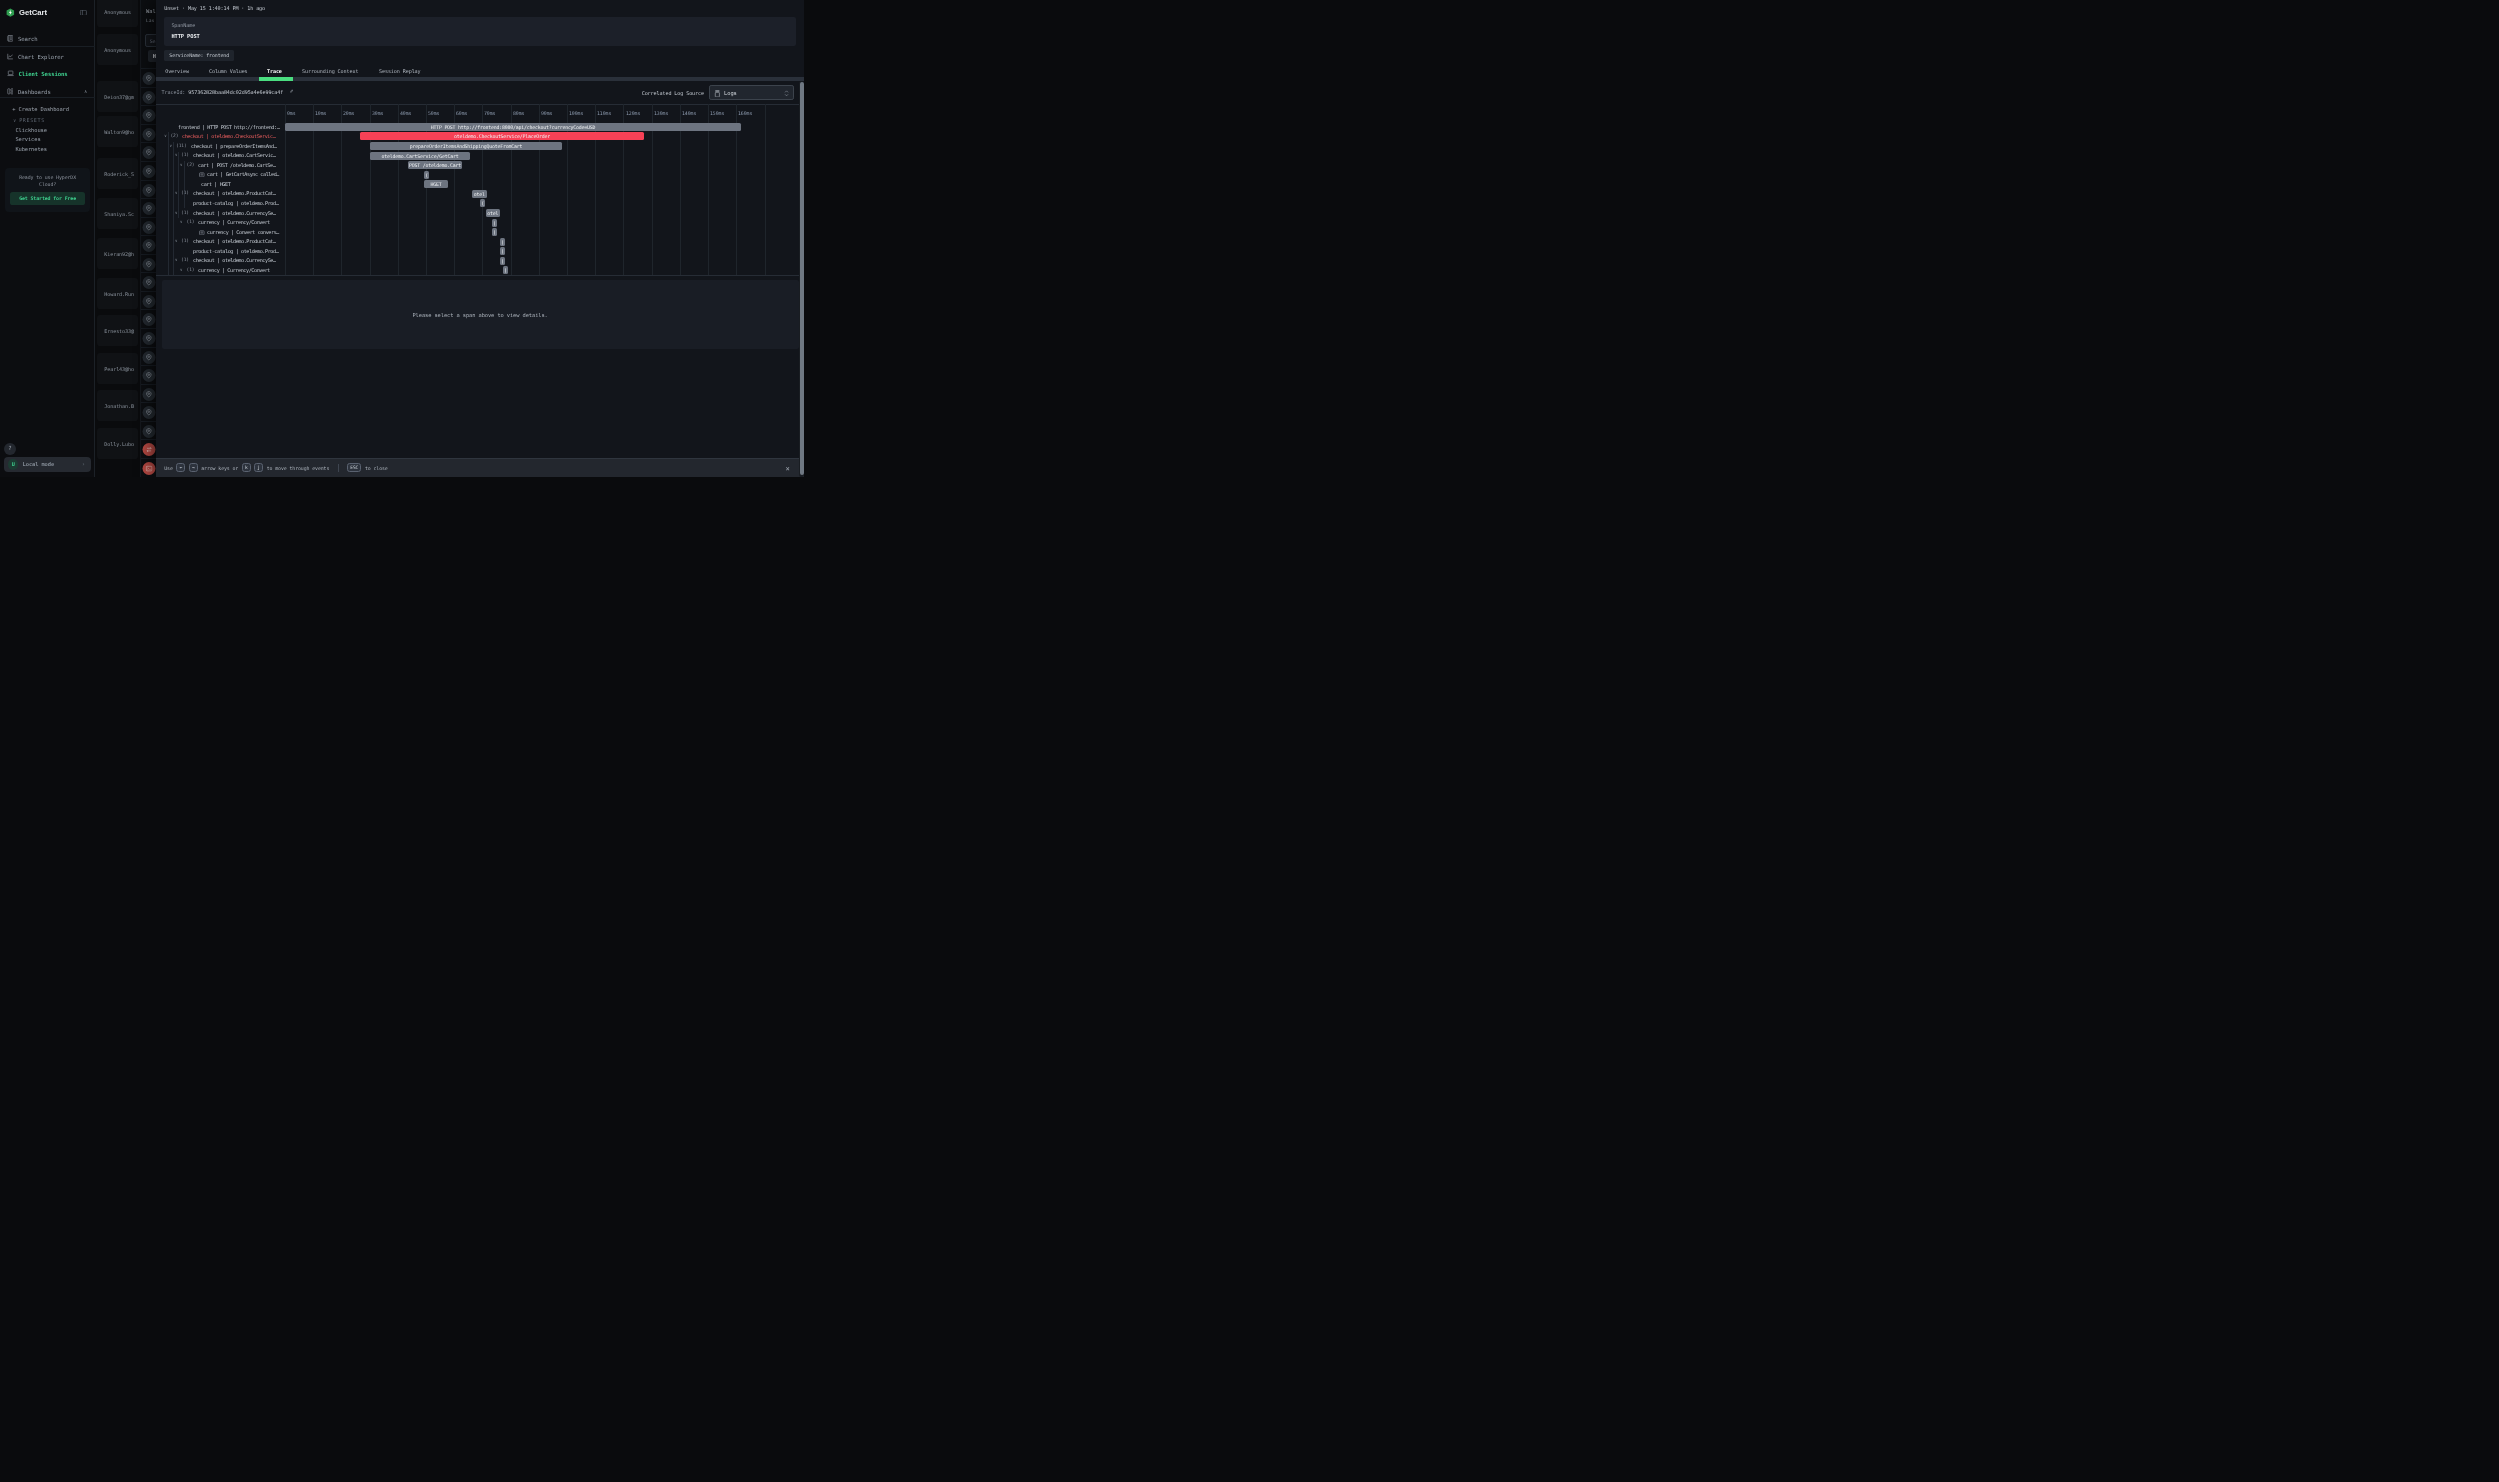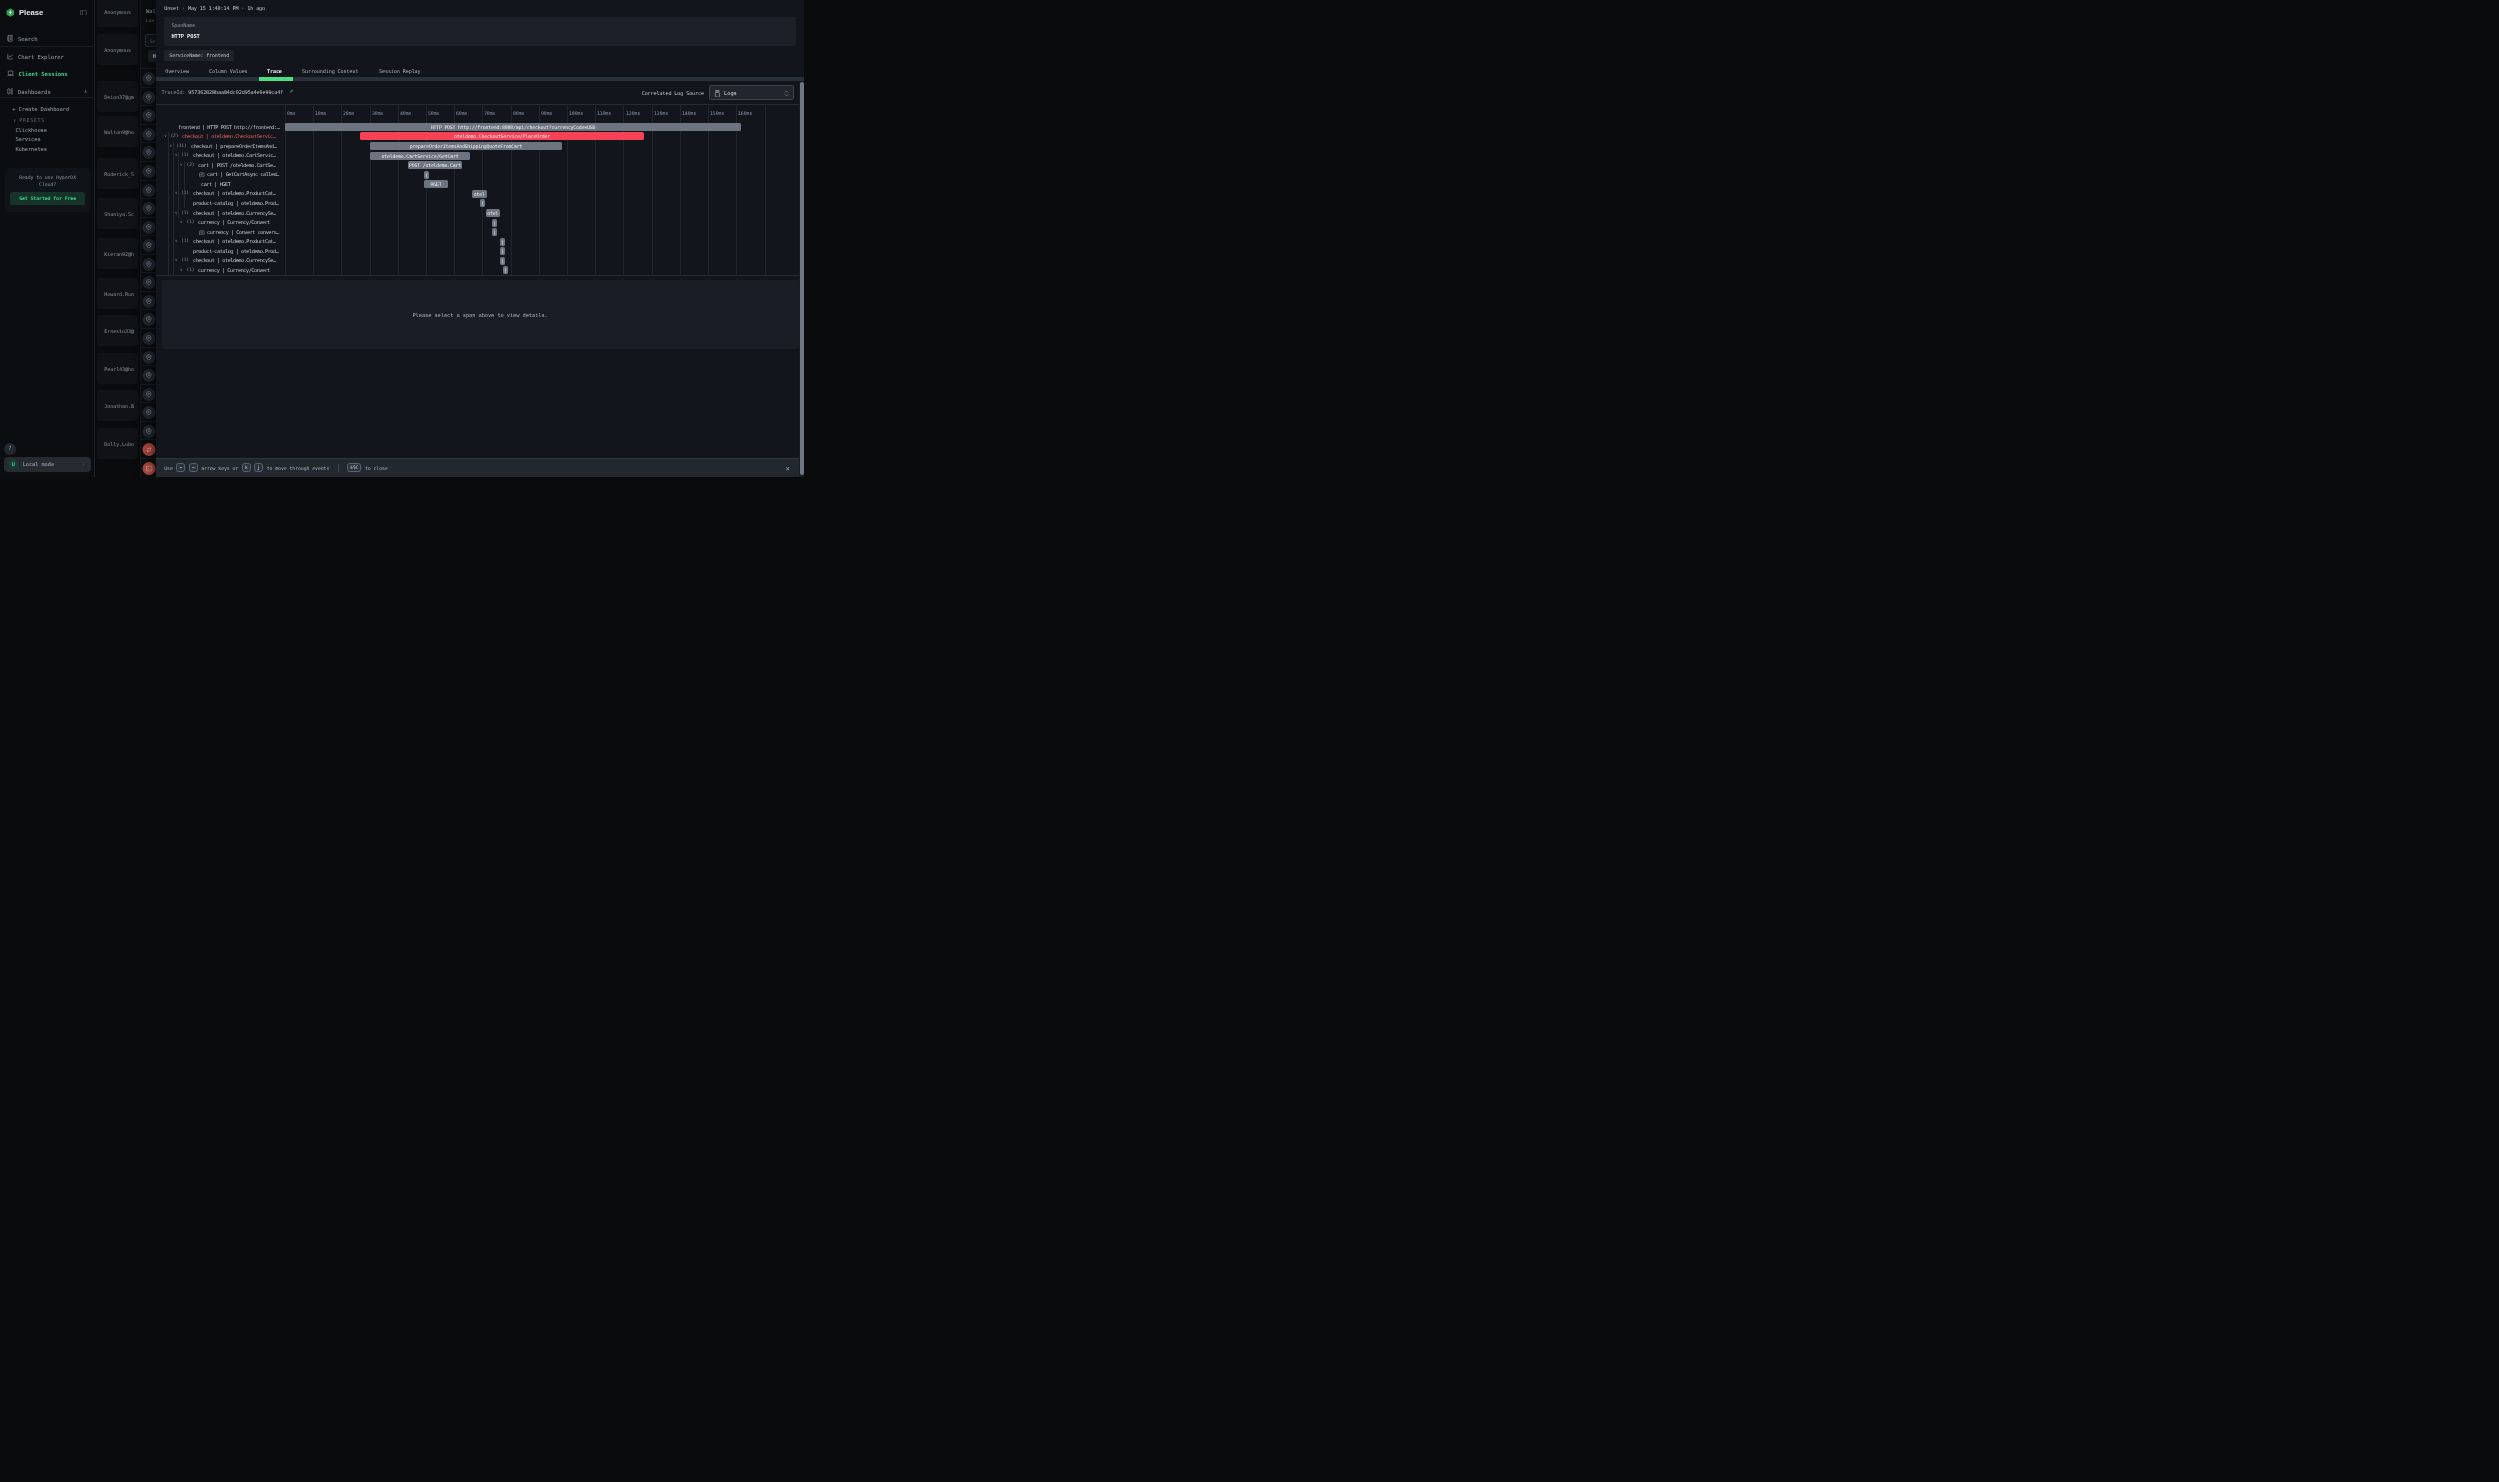--- a/index.html
+++ b/index.html
@@ -108,21 +108,21 @@
 <body>
 
 <div class="sidebar">
   <div class="logo-row">
     <span>
       <svg width="8.7" height="9.2" viewBox="0 0 16 16">
           <polygon points="8,0.4 14.9,4.2 14.9,11.8 8,15.6 1.1,11.8 1.1,4.2" fill="#2f9e50"></polygon>
           <polygon points="9.2,2.8 5.4,8.4 7.6,8.7 6.7,12.8 10.7,7.1 8.4,6.8" fill="#ffffff"></polygon>
         </svg>
     </span>
-    <span class="brand">Please</span>
+    <span class="brand">GetCart</span>
   </div>
   <span class="panel-toggle">
     <svg width="6.7" height="5.6" viewBox="0 0 13 11" fill="none" stroke="#6b7380" stroke-width="1.1">
         <rect x="0.5" y="0.5" width="12" height="10" rx="2"></rect>
         <line x1="4.6" y1="0.5" x2="4.6" y2="10.5"></line>
       </svg>
   </span>
 
   <div class="nav-item nav-search">
     <span>

